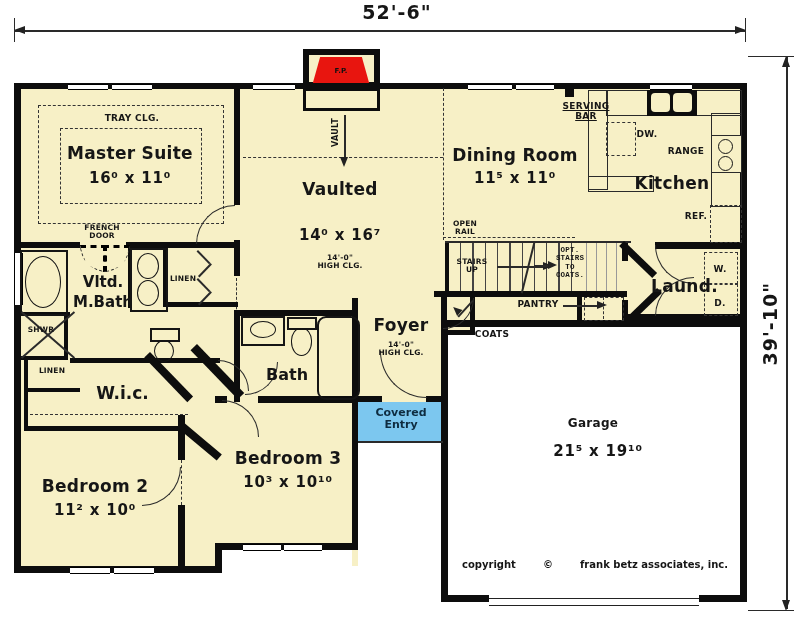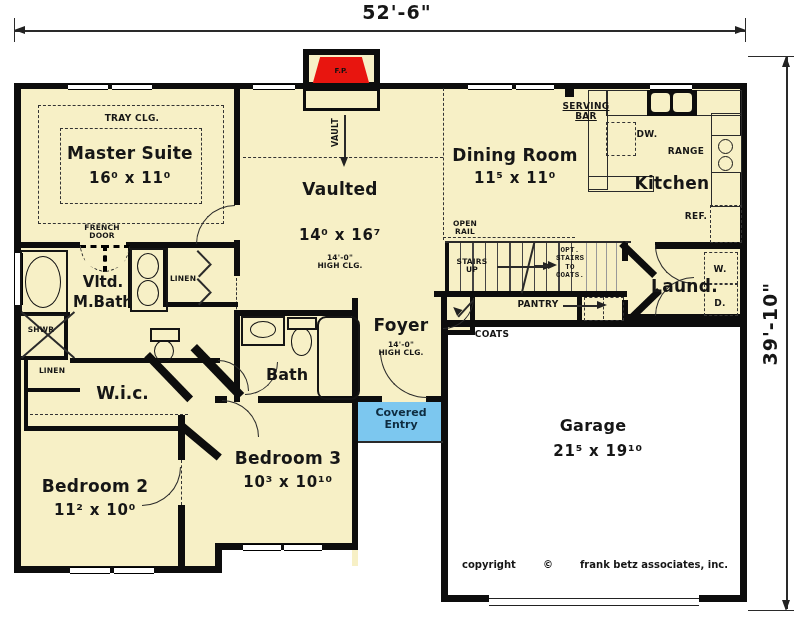--- a/index.html
+++ b/index.html
@@ -265,21 +265,21 @@
   <div class="lbl" style="left:360px;top:407px;width:82px;font-size:11px;font-weight:bold;color:#0e2c40;">
     <div>Covered</div>
     <div>Entry</div>
   </div>
 
   <div class="lbl rm" style="left:40px;top:477px;width:110px;">Bedroom 2</div>
   <div class="lbl dim" style="left:40px;top:502px;width:110px;">11² x 10⁰</div>
   <div class="lbl rm" style="left:232px;top:449px;width:112px;">Bedroom 3</div>
   <div class="lbl dim" style="left:232px;top:474px;width:112px;">10³ x 10¹⁰</div>
 
-  <div class="lbl rm" style="left:528px;top:417px;width:130px;font-size:16px;">Garage</div>
+  <div class="lbl rm" style="left:528px;top:417px;width:130px;font-size:12px;">Garage</div>
   <div class="lbl dim" style="left:528px;top:443px;width:140px;">21⁵ x 19¹⁰</div>
 
   <div class="lbl" style="left:462px;top:559px;width:266px;font-size:10px;font-weight:bold;display:flex;justify-content:space-between;white-space:nowrap;">
     <span>copyright</span>
     <span>©</span>
     <span>frank betz associates, inc.</span>
   </div>
 
 </div>
 

